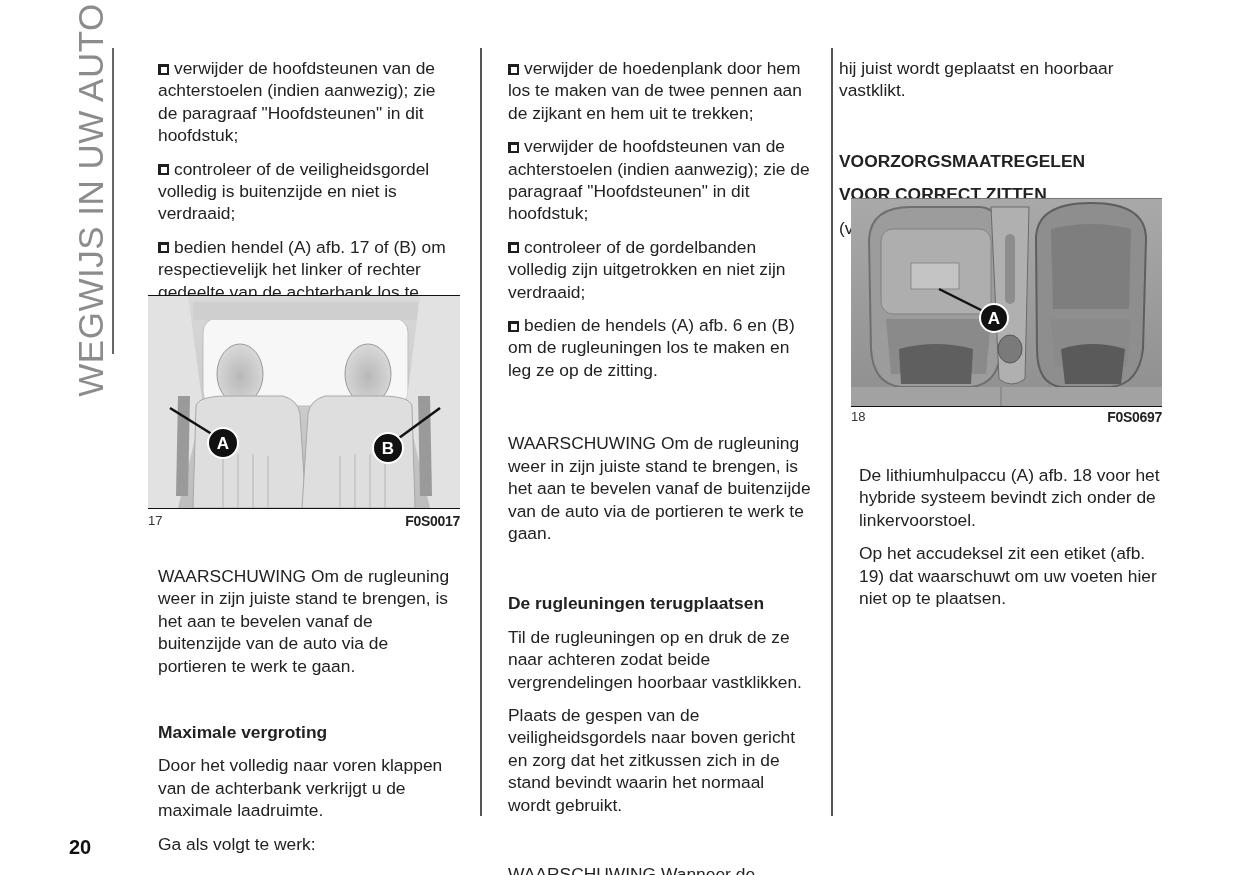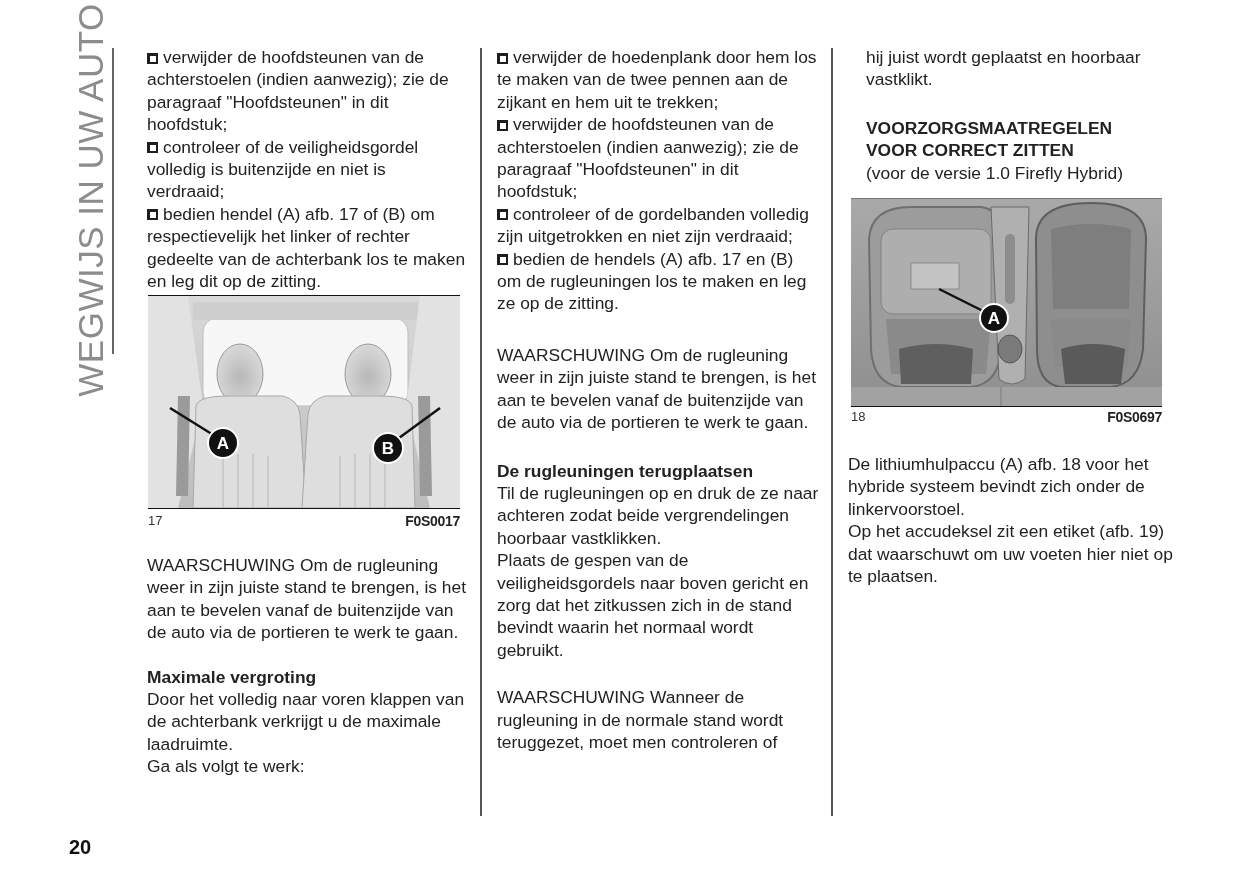--- a/index.html
+++ b/index.html
@@ -5,21 +5,21 @@
     html, body { margin: 0; padding: 0; background: #ffffff; }
     body { width: 1241px; height: 875px; position: relative; overflow: hidden;
            font-family: "Liberation Sans", sans-serif; color: #222222; }
     .side-label { position: absolute; left: 73px; top: 44px; width: 36px; height: 312px; }
     .side-label span { position: absolute; left: 50%; top: 50%; white-space: nowrap;
       transform: translate(-50%, -50%) rotate(-90deg); font-size: 35px; letter-spacing: 0.5px;
       color: #8c8c8c; font-weight: normal; }
     .side-rule { position: absolute; left: 112px; top: 48px; width: 1.5px; height: 306px; background: #666; }
     .col-rule { position: absolute; width: 1.5px; background: #555; }
     .col { position: absolute; font-size: 17.4px; line-height: 22.4px; color: #222; }
-    .col p { margin: 0; }
+    .col p { margin: 11px; }
     .bullet { display: inline-block; width: 11px; height: 11px; position: relative; margin-right: 5px; vertical-align: -0.5px; background: #1e1e1e; }
     .bullet::after { content: ""; position: absolute; left: 3px; top: 3px; width: 6px; height: 6px; background: #fff; border-right: 1px solid #1e1e1e; border-bottom: 1px solid #1e1e1e; box-sizing: content-box; }
     .gap { height: 22px; }
     .heading { font-weight: bold; font-size: 17.4px; }
     .figure { position: absolute; }
     .fig-frame { position: relative; overflow: hidden; border-top: 1.5px solid #111; border-bottom: 1.5px solid #111; }
     .fig-caption { display: flex; justify-content: space-between; font-size: 12px; margin-top: 4px; }
     .fig-num { font-size: 13px; color: #333; }
     .fig-code { font-weight: bold; font-size: 14px; letter-spacing: -0.3px; }
     .page-number { position: absolute; left: 69px; top: 836px; font-size: 20px; font-weight: bold; color: #111; }
@@ -103,32 +103,32 @@
   <div class="gap"></div>
   <p class="heading">Maximale vergroting</p>
   <p>Door het volledig naar voren klappen van de achterbank verkrijgt u de maximale laadruimte.</p>
   <p>Ga als volgt te werk:</p>
 </div>
 
 <div class="col" style="left:497px; top:46px; width:325px;">
   <p><span class="bullet"></span><span>verwijder de hoedenplank door hem los te maken van de twee pennen aan de zijkant en hem uit te trekken;</span></p>
   <p><span class="bullet"></span><span>verwijder de hoofdsteunen van de achterstoelen (indien aanwezig); zie de paragraaf "Hoofdsteunen" in dit hoofdstuk;</span></p>
   <p><span class="bullet"></span><span>controleer of de gordelbanden volledig zijn uitgetrokken en niet zijn verdraaid;</span></p>
-  <p><span class="bullet"></span><span>bedien de hendels (A) afb. 17 en (B) om de rugleuningen los te maken en leg ze op de zitting.</span></p>
+  <p><span class="bullet"></span><span>bedien de hendels (A) afb. 6 en (B) om de rugleuningen los te maken en leg ze op de zitting.</span></p>
   <div class="gap" style="height:29px;"></div>
   <p>WAARSCHUWING Om de rugleuning weer in zijn juiste stand te brengen, is het aan te bevelen vanaf de buitenzijde van de auto via de portieren te werk te gaan.</p>
   <div class="gap" style="height:26px;"></div>
   <p class="heading">De rugleuningen terugplaatsen</p>
   <p>Til de rugleuningen op en druk de ze naar achteren zodat beide vergrendelingen hoorbaar vastklikken.</p>
   <p>Plaats de gespen van de veiligheidsgordels naar boven gericht en zorg dat het zitkussen zich in de stand bevindt waarin het normaal wordt gebruikt.</p>
   <div class="gap" style="height:25px;"></div>
   <p>WAARSCHUWING Wanneer de rugleuning in de normale stand wordt teruggezet, moet men controleren of</p>
 </div>
 
-<div class="col" style="left:866px; top:46px; width:325px;">
+<div class="col" style="left:828px; top:46px; width:325px;">
   <p>hij juist wordt geplaatst en hoorbaar vastklikt.</p>
   <div class="gap" style="height:26px;"></div>
   <p class="heading">VOORZORGSMAATREGELEN</p>
   <p class="heading">VOOR CORRECT ZITTEN</p>
   <p>(voor de versie 1.0 Firefly Hybrid)</p>
 </div>
 
 <div class="figure" style="left:851px; top:198px; width:311px;">
   <div class="fig-frame" style="height:207px; border-top:1px solid #777;">
     <svg width="311" height="207" viewBox="0 0 311 207">

